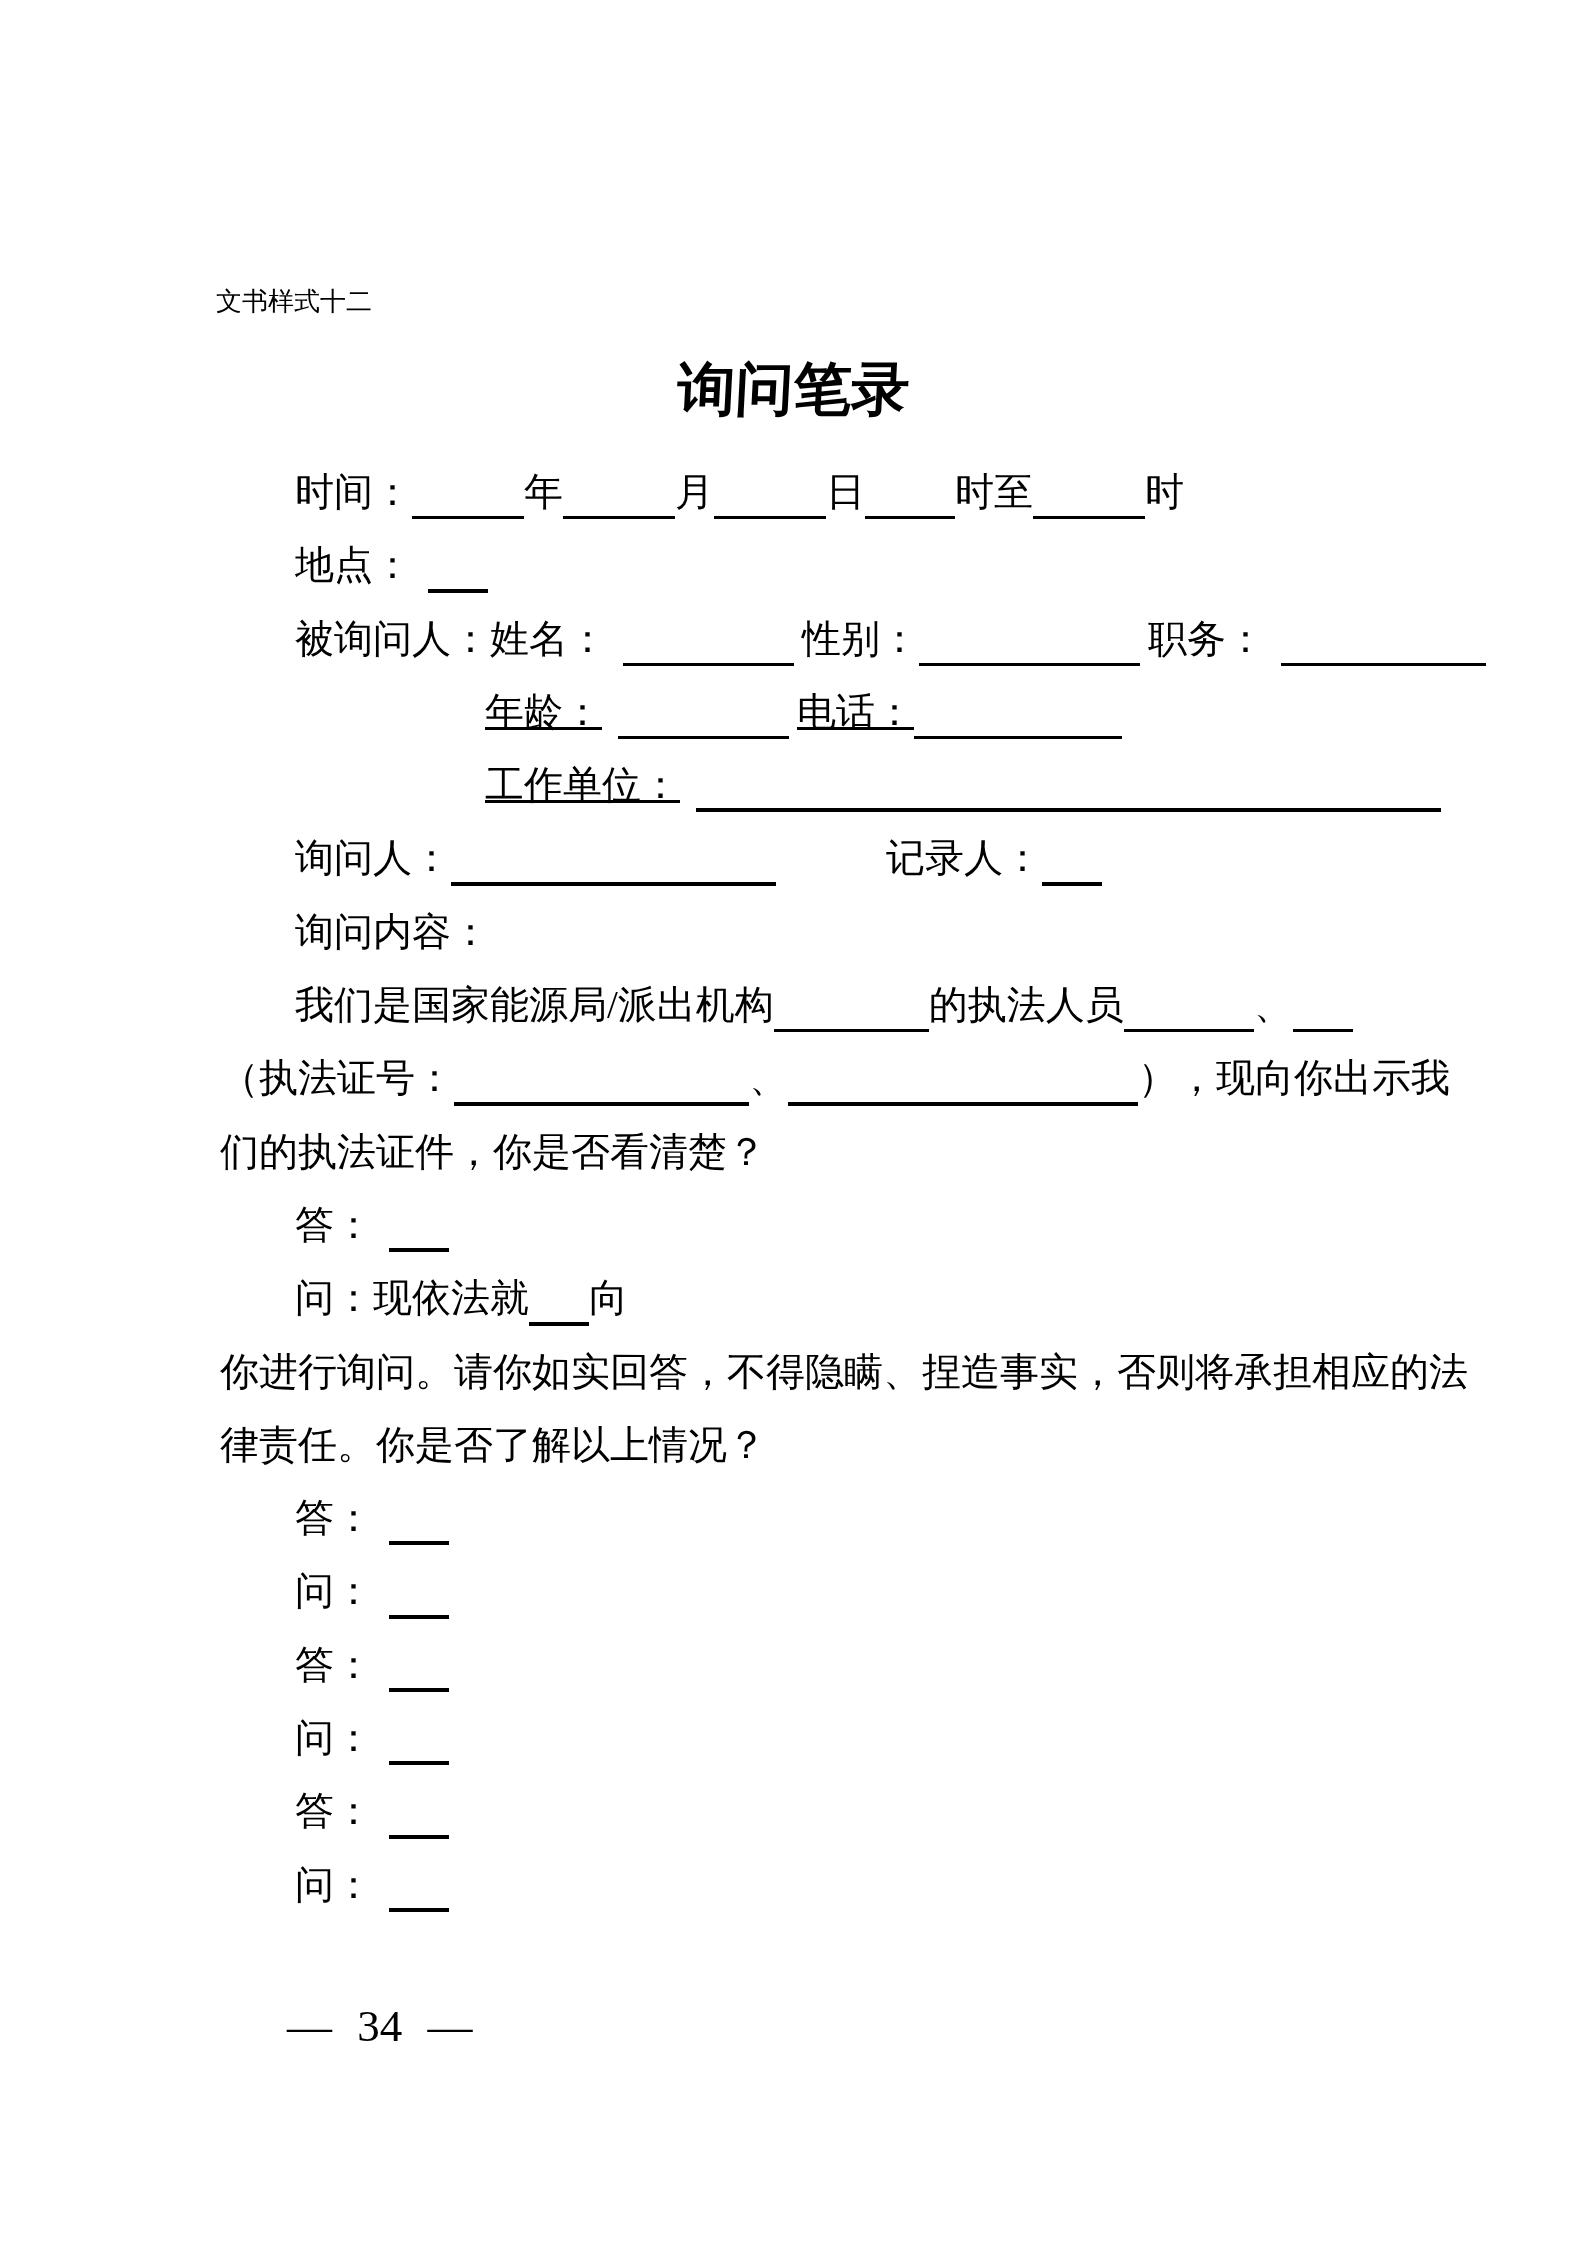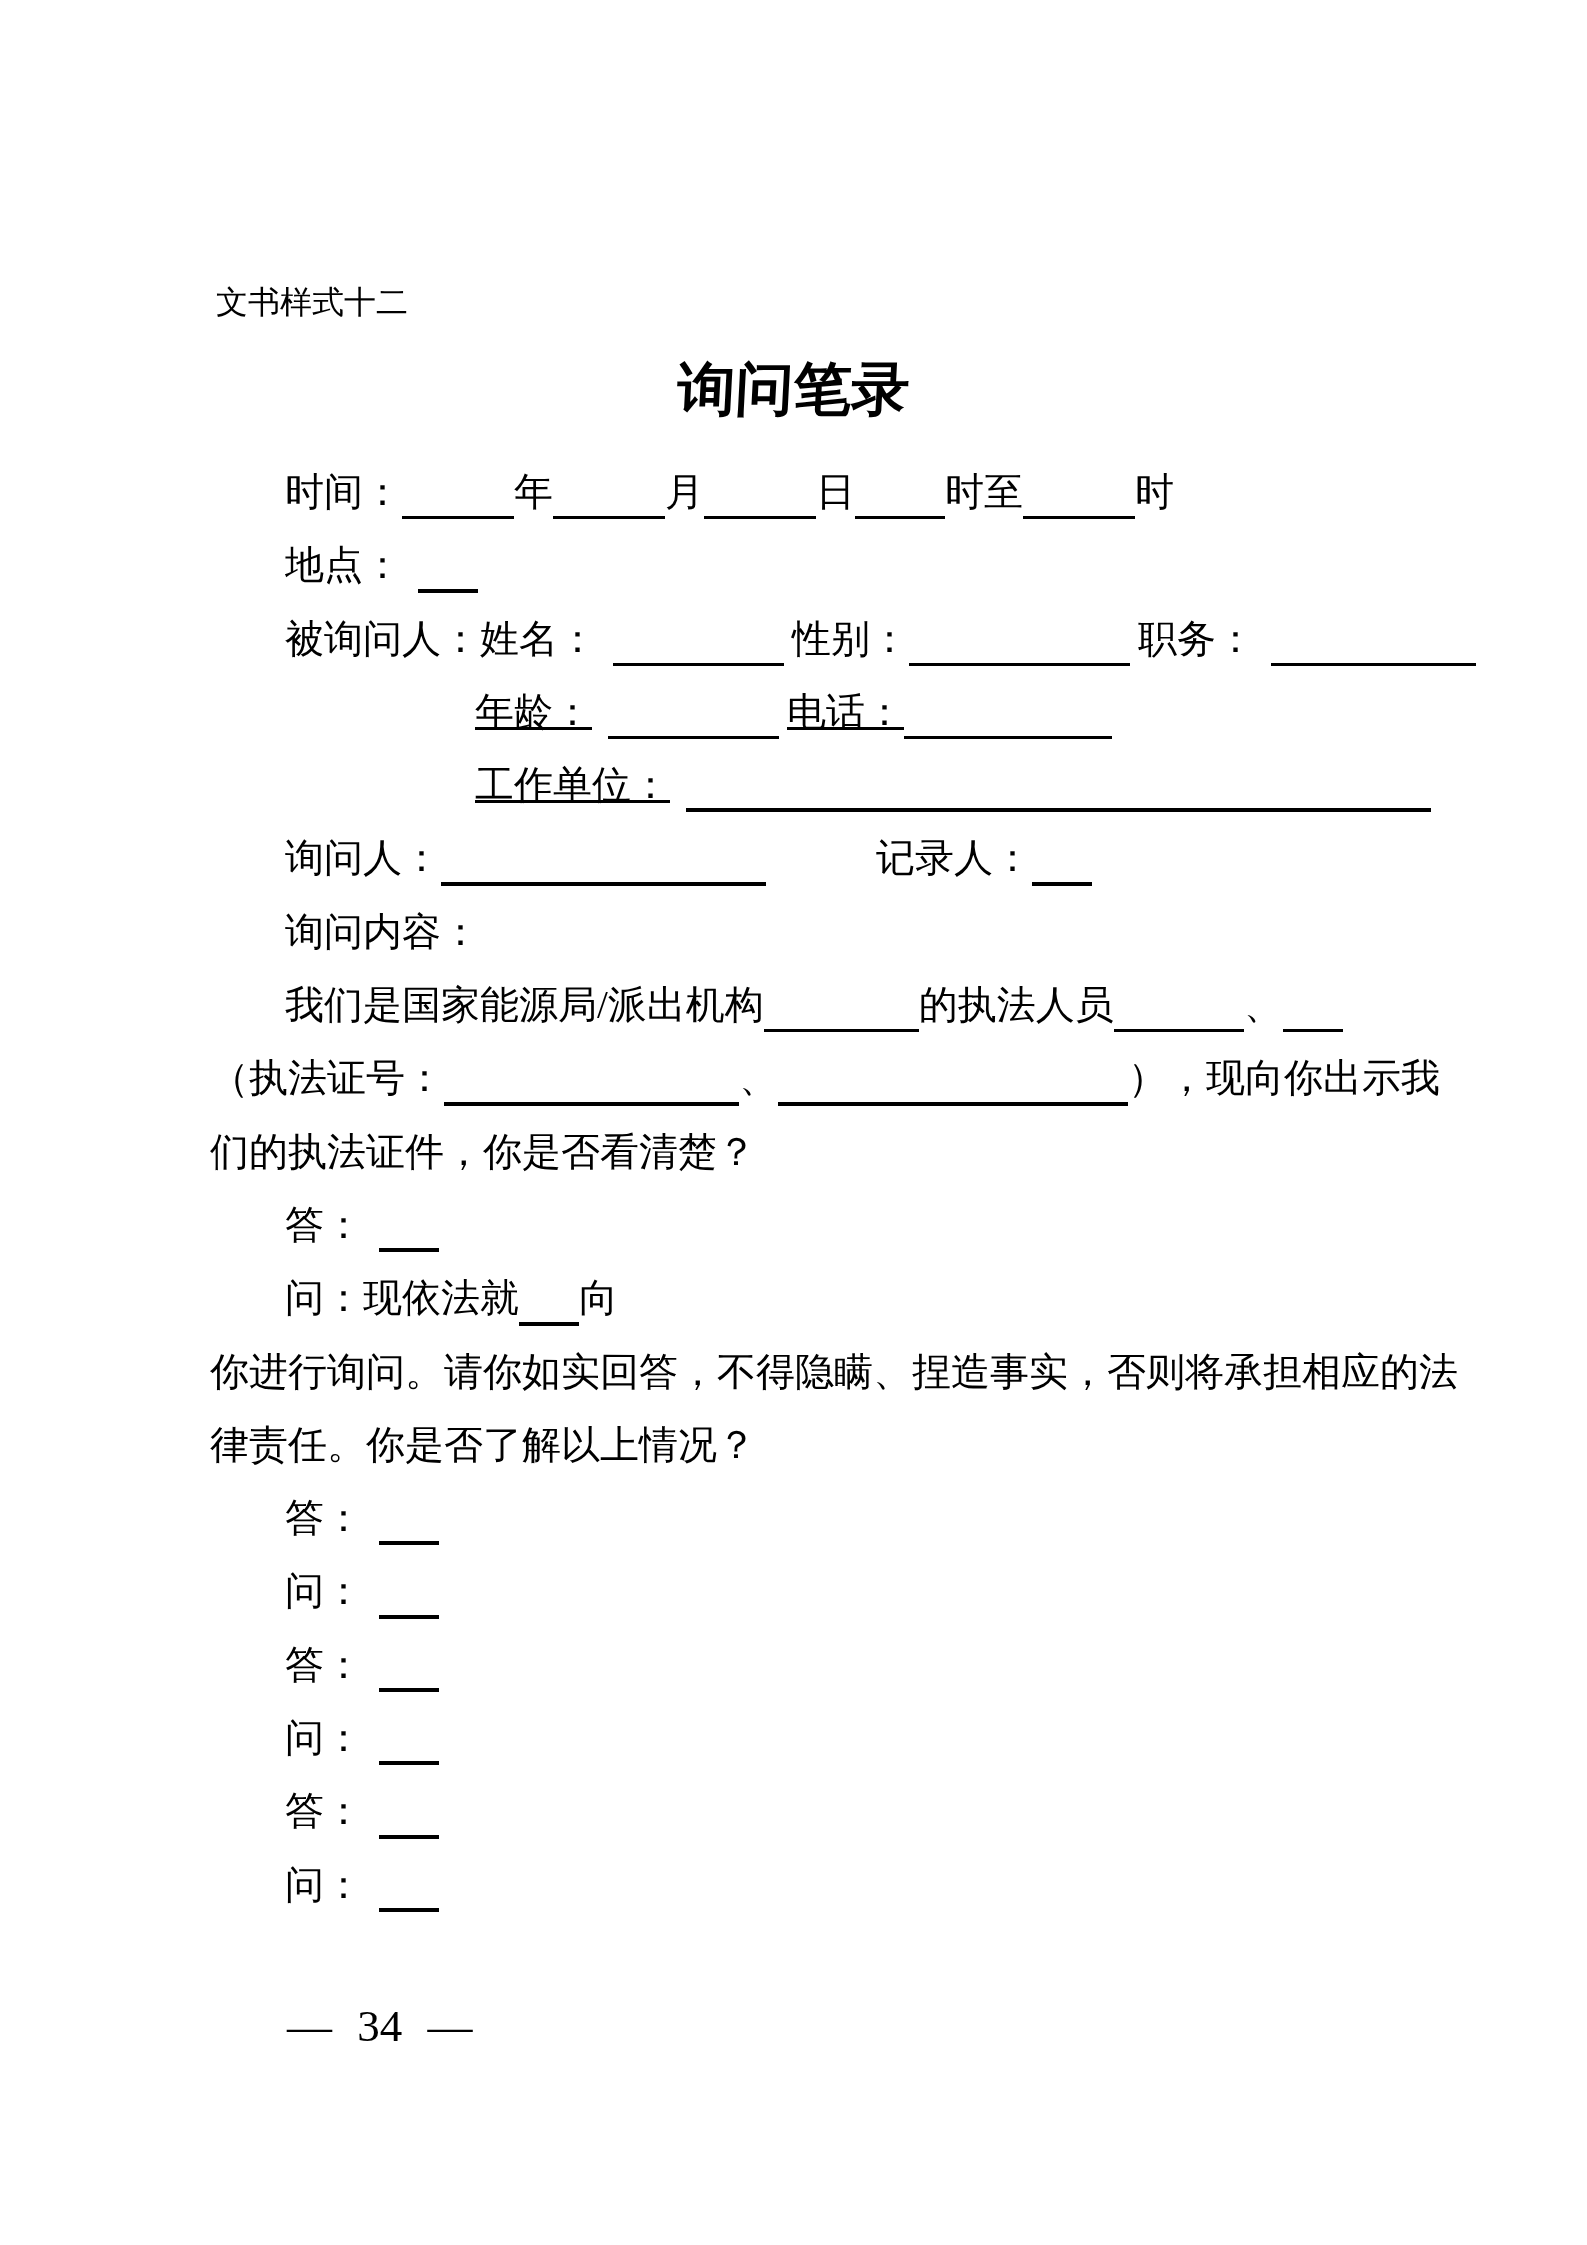--- a/index.html
+++ b/index.html
@@ -1,21 +1,21 @@
 <!DOCTYPE html>
 <html><head>
 <meta charset="utf-8">
 <style>
   html,body{margin:0;padding:0;background:#e8e8e8;}
   .page{position:relative;width:1587px;height:2245px;background:#ffffff;
         font-family:"Liberation Serif","DejaVu Serif",serif;color:#000;overflow:hidden;margin:0 auto;}
-  .note{position:absolute;left:216px;top:281px;font-size:32px;line-height:42px;}
+  .note{position:absolute;left:216px;top:281px;font-size:26px;line-height:42px;}
   .title{position:absolute;left:0;width:100%;top:354px;text-align:center;
          font-size:58px;line-height:72px;font-weight:700;transform:skewX(-3deg);}
-  .form{position:absolute;left:210px;top:455px;width:1221px;}
+  .form{position:absolute;left:220px;top:455px;width:1221px;}
   .line{display:flex;align-items:baseline;height:73.3px;line-height:73.3px;
         font-size:39px;white-space:nowrap;}
   .line>span{flex:0 0 auto;}
   .blank{flex:0 0 auto;align-self:flex-end;height:0;border-bottom:3px solid #000;margin-bottom:9px;}
   .thick{border-bottom-width:4px;}
   .fill{flex:1 1 auto;min-width:60px;}
   .ind{padding-left:75px;}
   .hang{padding-left:265px;text-decoration:underline;}
   .ml16{margin-left:16px;}
   .ml20{margin-left:8px;}

